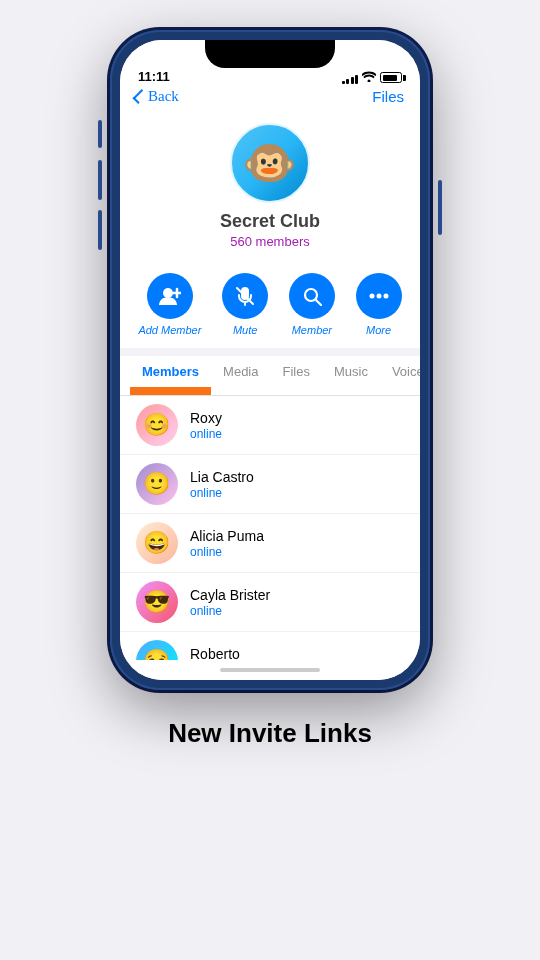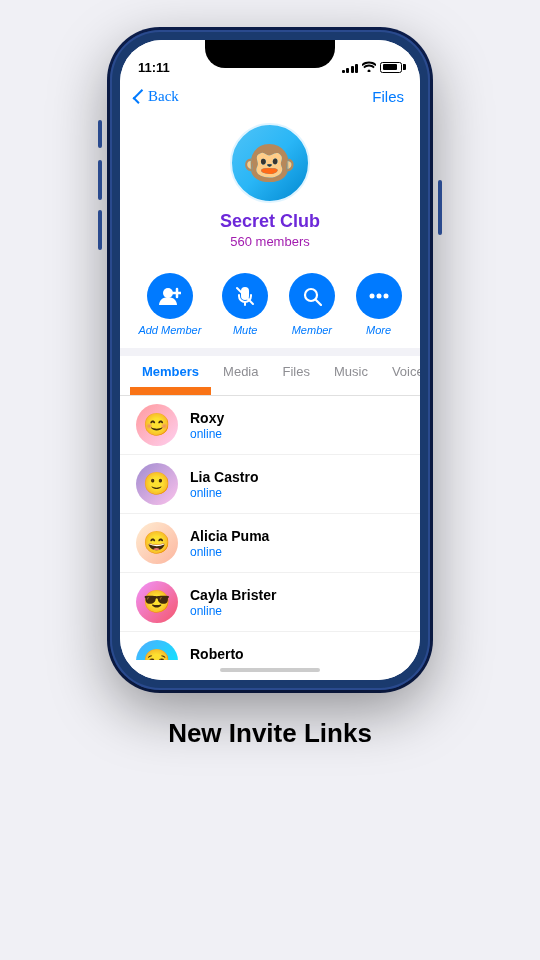--- a/index.html
+++ b/index.html
@@ -40,21 +40,21 @@
       position: relative;
       display: flex;
       flex-direction: column;
     }
     
     .notch-area {
       position: relative;
       height: 44px;
       background: #fff;
       display: flex;
-      align-items: center;
+      align-items: flex-end;
       justify-content: space-between;
       padding: 10px 18px 0;
     }
     .notch {
       position: absolute;
       top: 0;
       left: 50%;
       transform: translateX(-50%);
       width: 130px;
       height: 28px;
@@ -160,21 +160,21 @@
       align-items: center;
       justify-content: center;
       font-size: 44px;
       overflow: hidden;
       margin-bottom: 8px;
       border: 2px solid #e0f4ff;
     }
     .group-name {
       font-size: 18px;
       font-weight: 700;
-      color: #6d28d9;
+      color: #404040;
       margin-bottom: 2px;
     }
     .group-members {
       font-size: 13px;
       color: #a21caf;
     }
     
     .action-buttons {
       display: flex;
       justify-content: space-around;
@@ -263,21 +263,21 @@
       justify-content: center;
       font-size: 22px;
     }
     .member-info {
       display: flex;
       flex-direction: column;
       gap: 1px;
     }
     .member-name {
       font-size: 14px;
-      font-weight: 700;
+      font-weight: 400;
       color: #000;
     }
     .member-status {
       font-size: 12px;
       color: #007AFF;
     }
     
     .home-indicator {
       height: 20px;
       display: flex;

